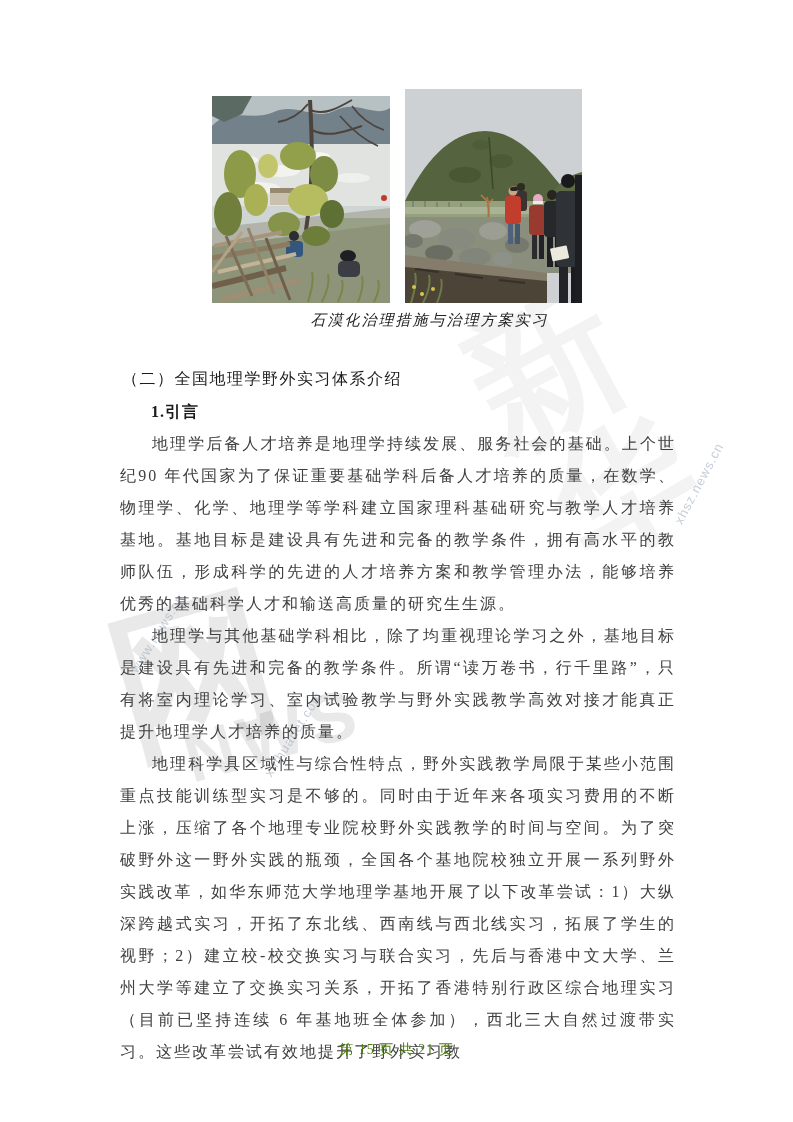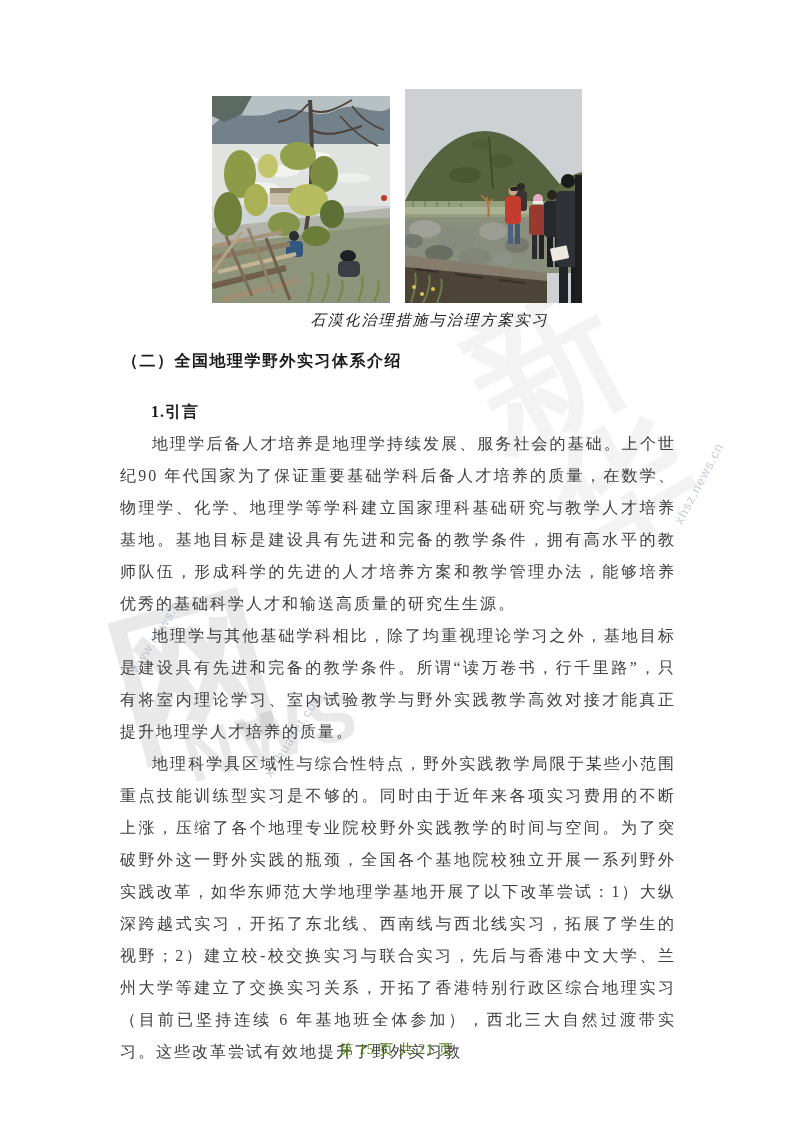--- a/index.html
+++ b/index.html
@@ -48,22 +48,22 @@
   }
   svg.photo{display:block;}
   .fig-caption{
     position:absolute;top:311px;left:33px;width:100%;
     text-align:center;
     font-style:italic;
     font-size:15px;letter-spacing:2px;
     color:#222222;
   }
   .section-heading{
-    position:absolute;top:351px;left:122px;
-    font-size:16px;font-weight:bold;letter-spacing:1.5px;
+    position:absolute;top:369px;left:122px;
+    font-size:16px;font-weight:normal;letter-spacing:1.5px;
   }
   .sub-heading{
     position:absolute;top:402px;left:151px;
     font-size:16px;font-weight:bold;letter-spacing:1px;text-align:center;
   }
   .body-text{position:absolute;top:428px;left:120px;width:556px;}
   .body-text p{
     margin:0;
     font-size:16px;line-height:32px;
     letter-spacing:2px;

